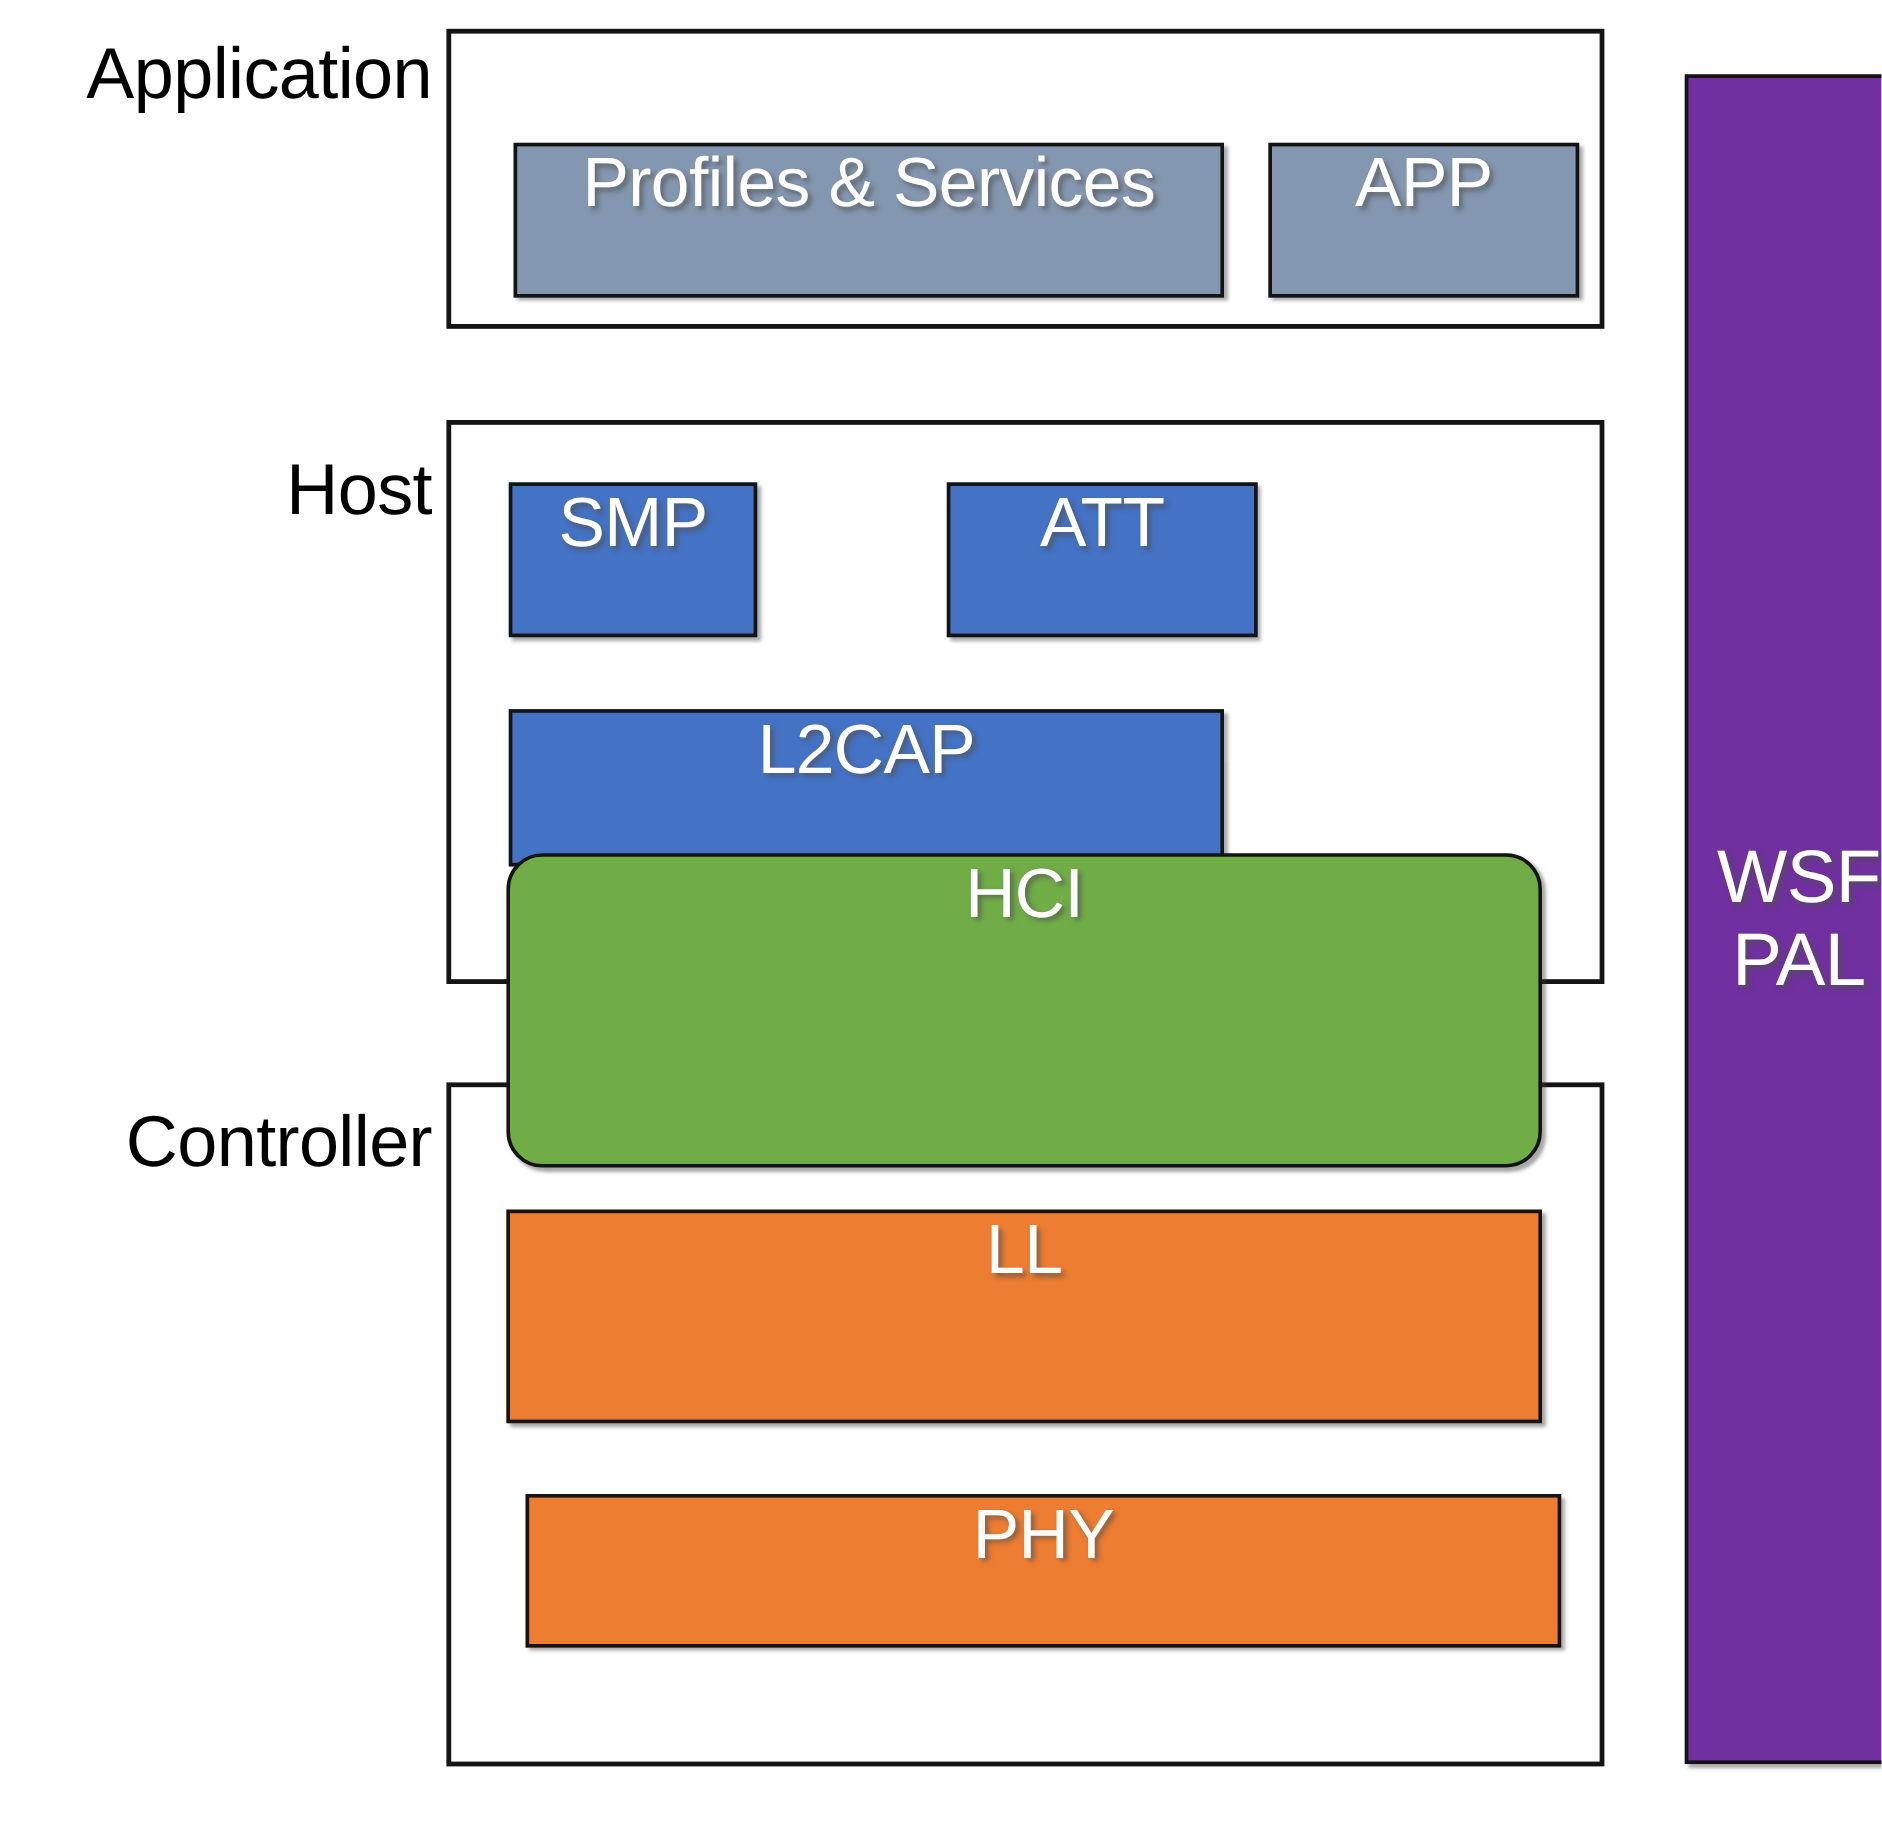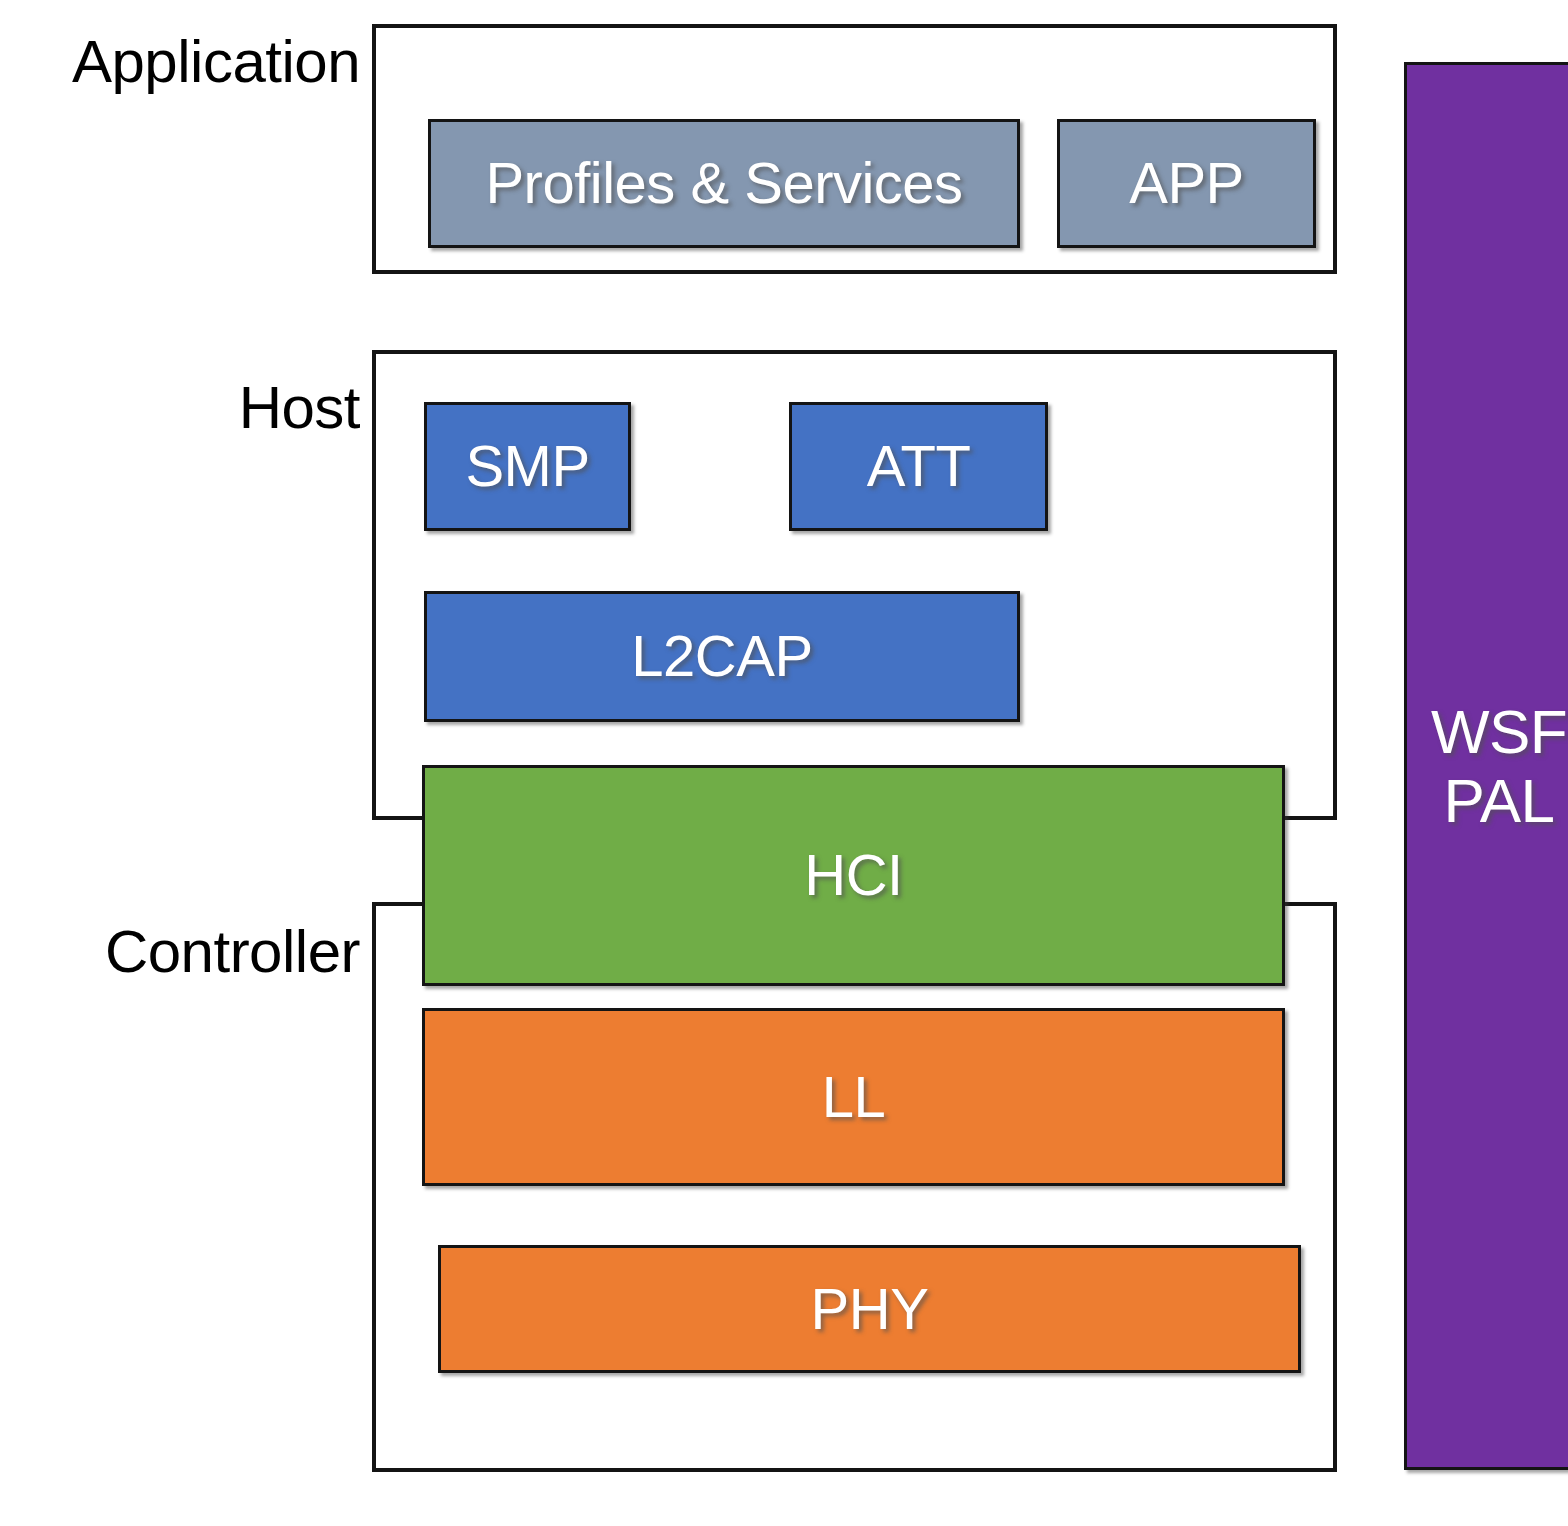--- a/index.html
+++ b/index.html
@@ -35,21 +35,20 @@
     white-space: nowrap;
     letter-spacing: -0.5px;
   }
 
   
   .block {
     position: absolute;
     box-sizing: border-box;
     border: 3px solid #141414;
     display: flex;
-    align-items: center;
     justify-content: center;
     color: #ffffff;
     font-size: 58px;
     font-weight: 400;
     line-height: 1.08;
     text-align: center;
     text-shadow: 3px 3px 4px rgba(80,80,80,0.65);
     box-shadow: 3px 3px 3px rgba(60,60,60,0.45);
     letter-spacing: -0.5px;
   }
@@ -100,21 +99,21 @@
 
   <div class="block blue" style="left:761px; top:402px; width:259px; height:129px; z-index:3;margin-left:28px;">
     <span class="label-line">ATT</span>
   </div>
 
 
   <div class="block blue" style="left:424px; top:591px; width:596px; height:131px; z-index:3;">
     <span class="label-line">L2CAP</span>
   </div>
 
-  <div class="block green" style="left:422px; top:765px; width:863px; height:221px; z-index:4;">
+  <div class="block green" style="left:422px; top:711px; width:863px; height:262px; z-index:4;border-radius:30px;">
     <span class="label-line">HCI</span>
   </div>
 
   <div class="block orange" style="left:422px; top:1008px; width:863px; height:178px; z-index:3;">
     <span class="label-line">LL</span>
   </div>
 
   <div class="block orange" style="left:422px; top:1245px; width:863px; height:128px; z-index:3;margin-left:16px;">
     <span class="label-line">PHY</span>
   </div>

